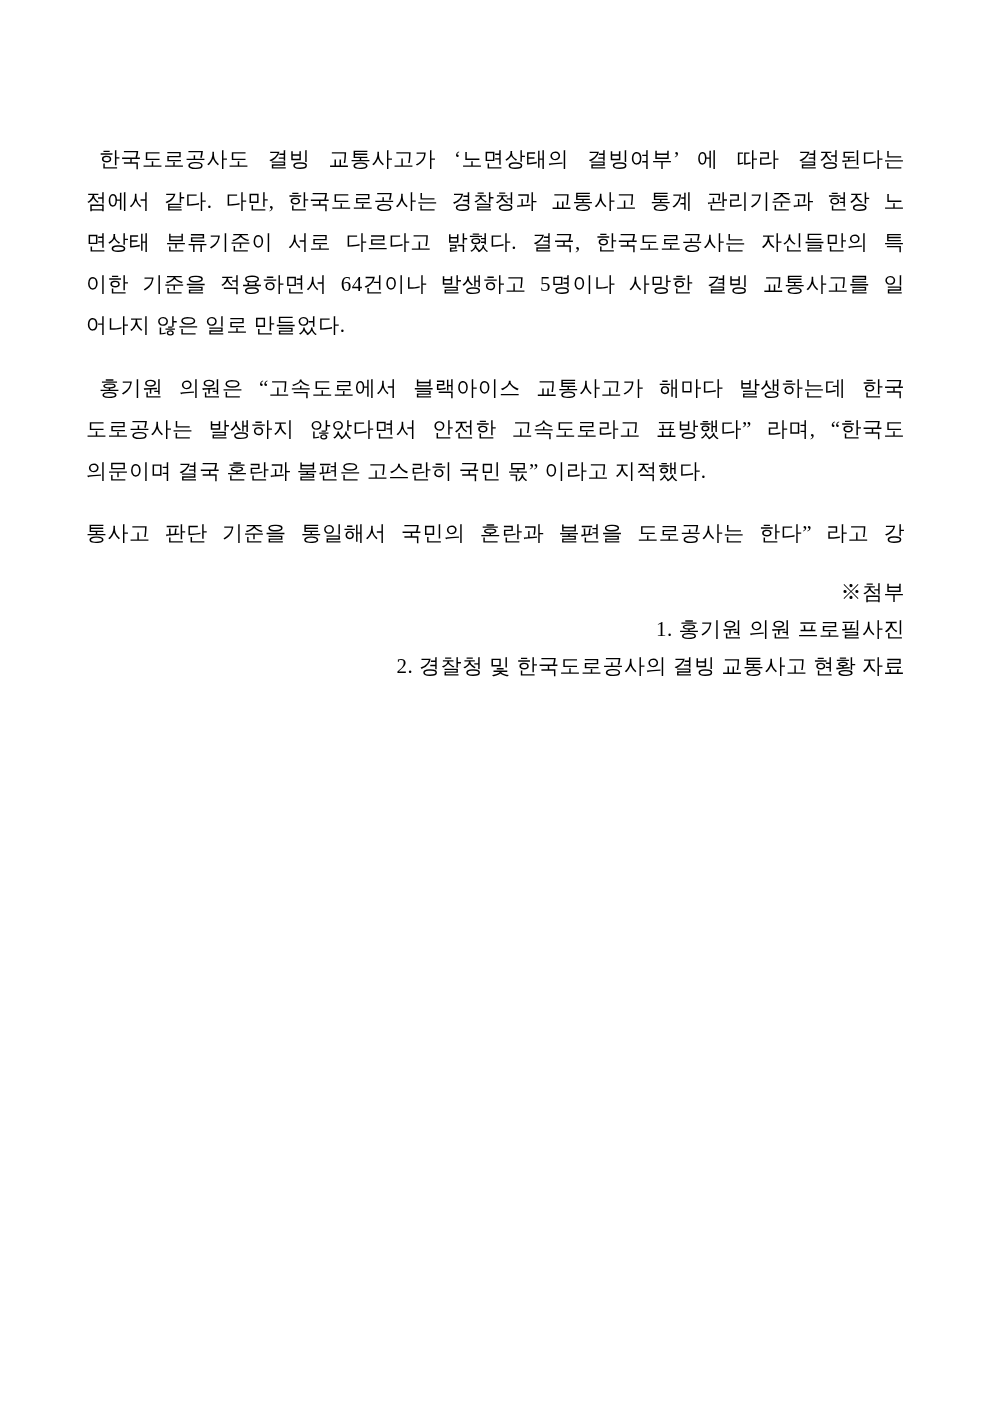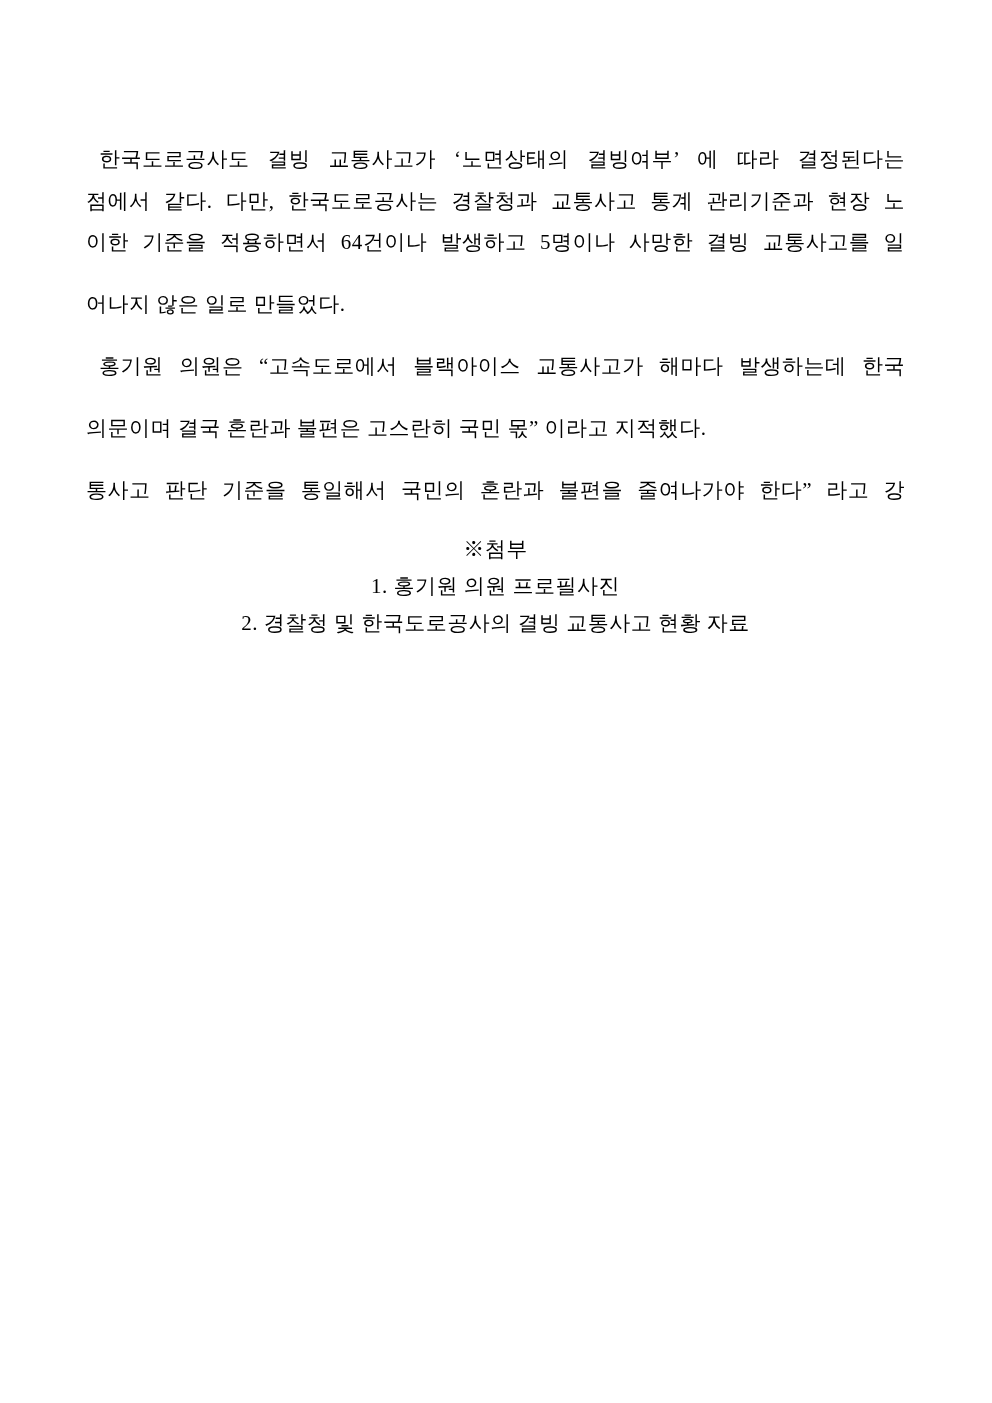--- a/index.html
+++ b/index.html
@@ -33,51 +33,52 @@
     text-align: justify;
     text-align-last: justify;
     white-space: normal;
   }
   .line.first {
     padding-left: 13px;
   }
   .line.last {
     text-align: center;
     text-align-last: left;
-    margin-top: 20px;
   }
   .attach {
     margin-top: -2px;
   }
   .aline {
     font-size: 21px;
     line-height: 37px;
     letter-spacing: 0.5px;
     word-break: keep-all;
-    text-align: center;
+    text-align: right;
   }
 </style>
 </head>
 <body>
 
 <div class="page">
   <div class="content">
     <div id="paragraphs">
         <div class="para">
           <div class="line first">한국도로공사도 결빙 교통사고가 ‘노면상태의 결빙여부’ 에 따라 결정된다는</div>
           <div class="line">점에서 같다. 다만, 한국도로공사는 경찰청과 교통사고 통계 관리기준과 현장 노</div>
+          <div class="line">면상태 분류기준이 서로 다르다고 밝혔다. 결국, 한국도로공사는 자신들만의 특</div>
           <div class="line">이한 기준을 적용하면서 64건이나 발생하고 5명이나 사망한 결빙 교통사고를 일</div>
           <div class="line last">어나지 않은 일로 만들었다.</div>
         </div>
         <div class="para">
           <div class="line first">홍기원 의원은 “고속도로에서 블랙아이스 교통사고가 해마다 발생하는데 한국</div>
+          <div class="line">도로공사는 발생하지 않았다면서 안전한 고속도로라고 표방했다” 라며, “한국도</div>
           <div class="line last">의문이며 결국 혼란과 불편은 고스란히 국민 몫” 이라고 지적했다.</div>
         </div>
         <div class="para">
-          <div class="line">통사고 판단 기준을 통일해서 국민의 혼란과 불편을 줄여나가야 한다” 라고 강</div>
+          <div class="line">통사고 판단 기준을 통일해서 국민의 혼란과 불편을 도로공사는 한다” 라고 강</div>
         </div>
       </div>
     <div class="attach">
       <div class="aline">※첨부</div>
       <div id="attach-items">
           <div class="aline">1. 홍기원 의원 프로필사진</div>
           <div class="aline">2. 경찰청 및 한국도로공사의 결빙 교통사고 현황 자료</div>
         </div>
     </div>
   </div>

